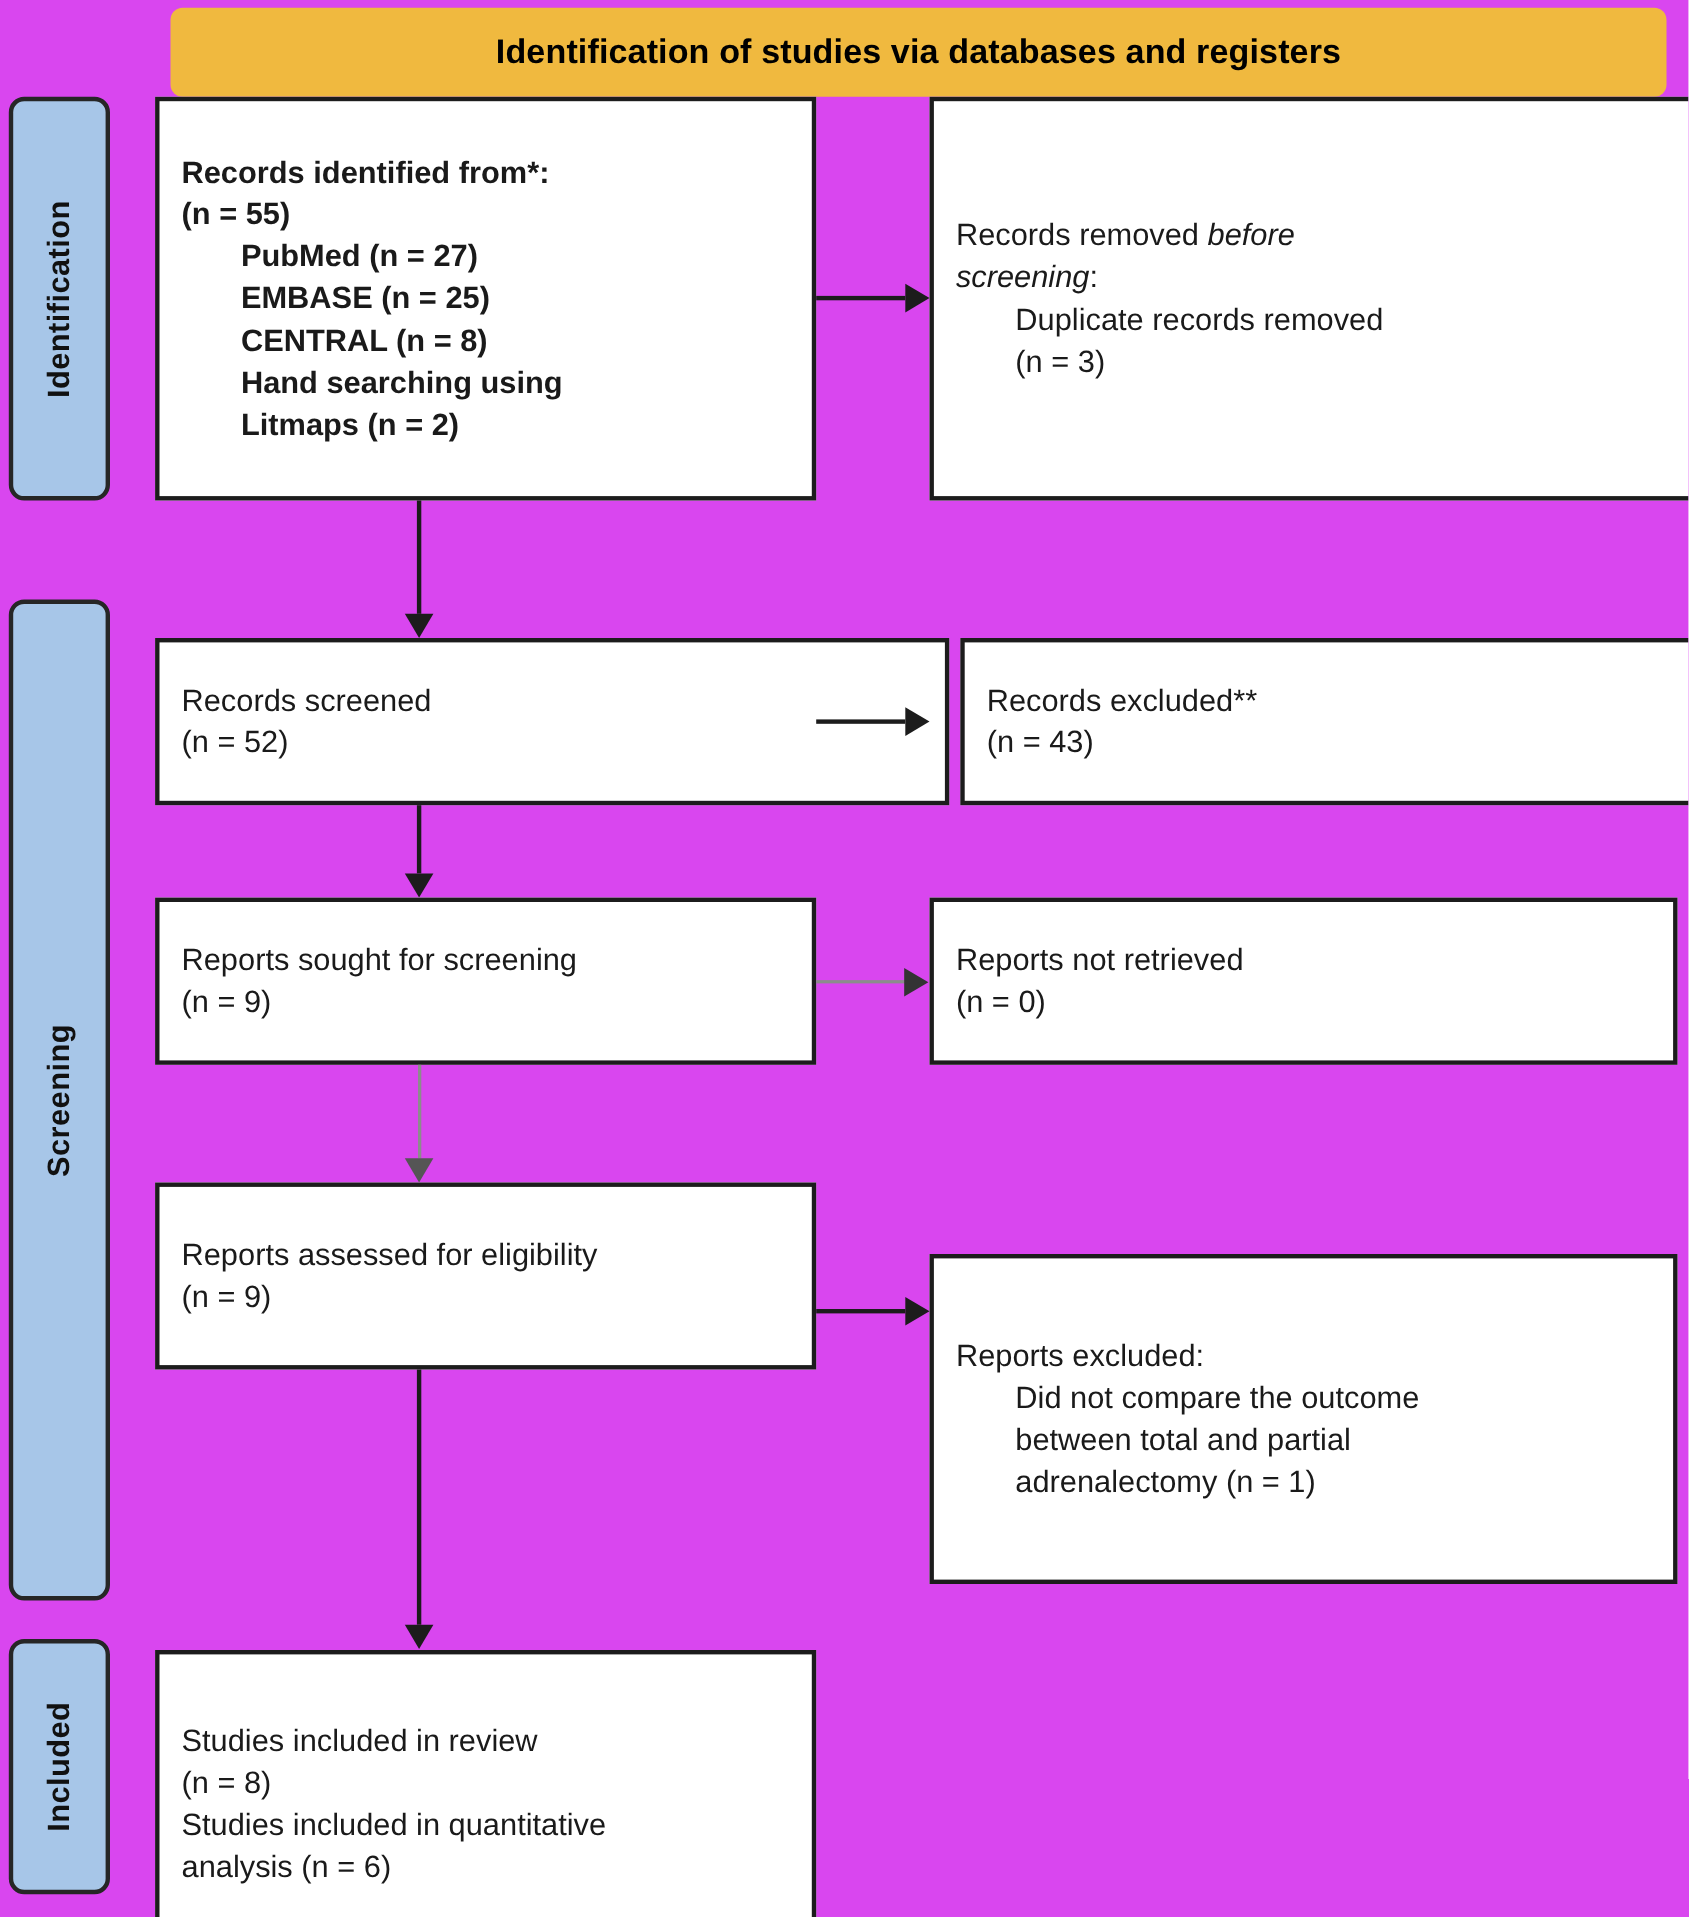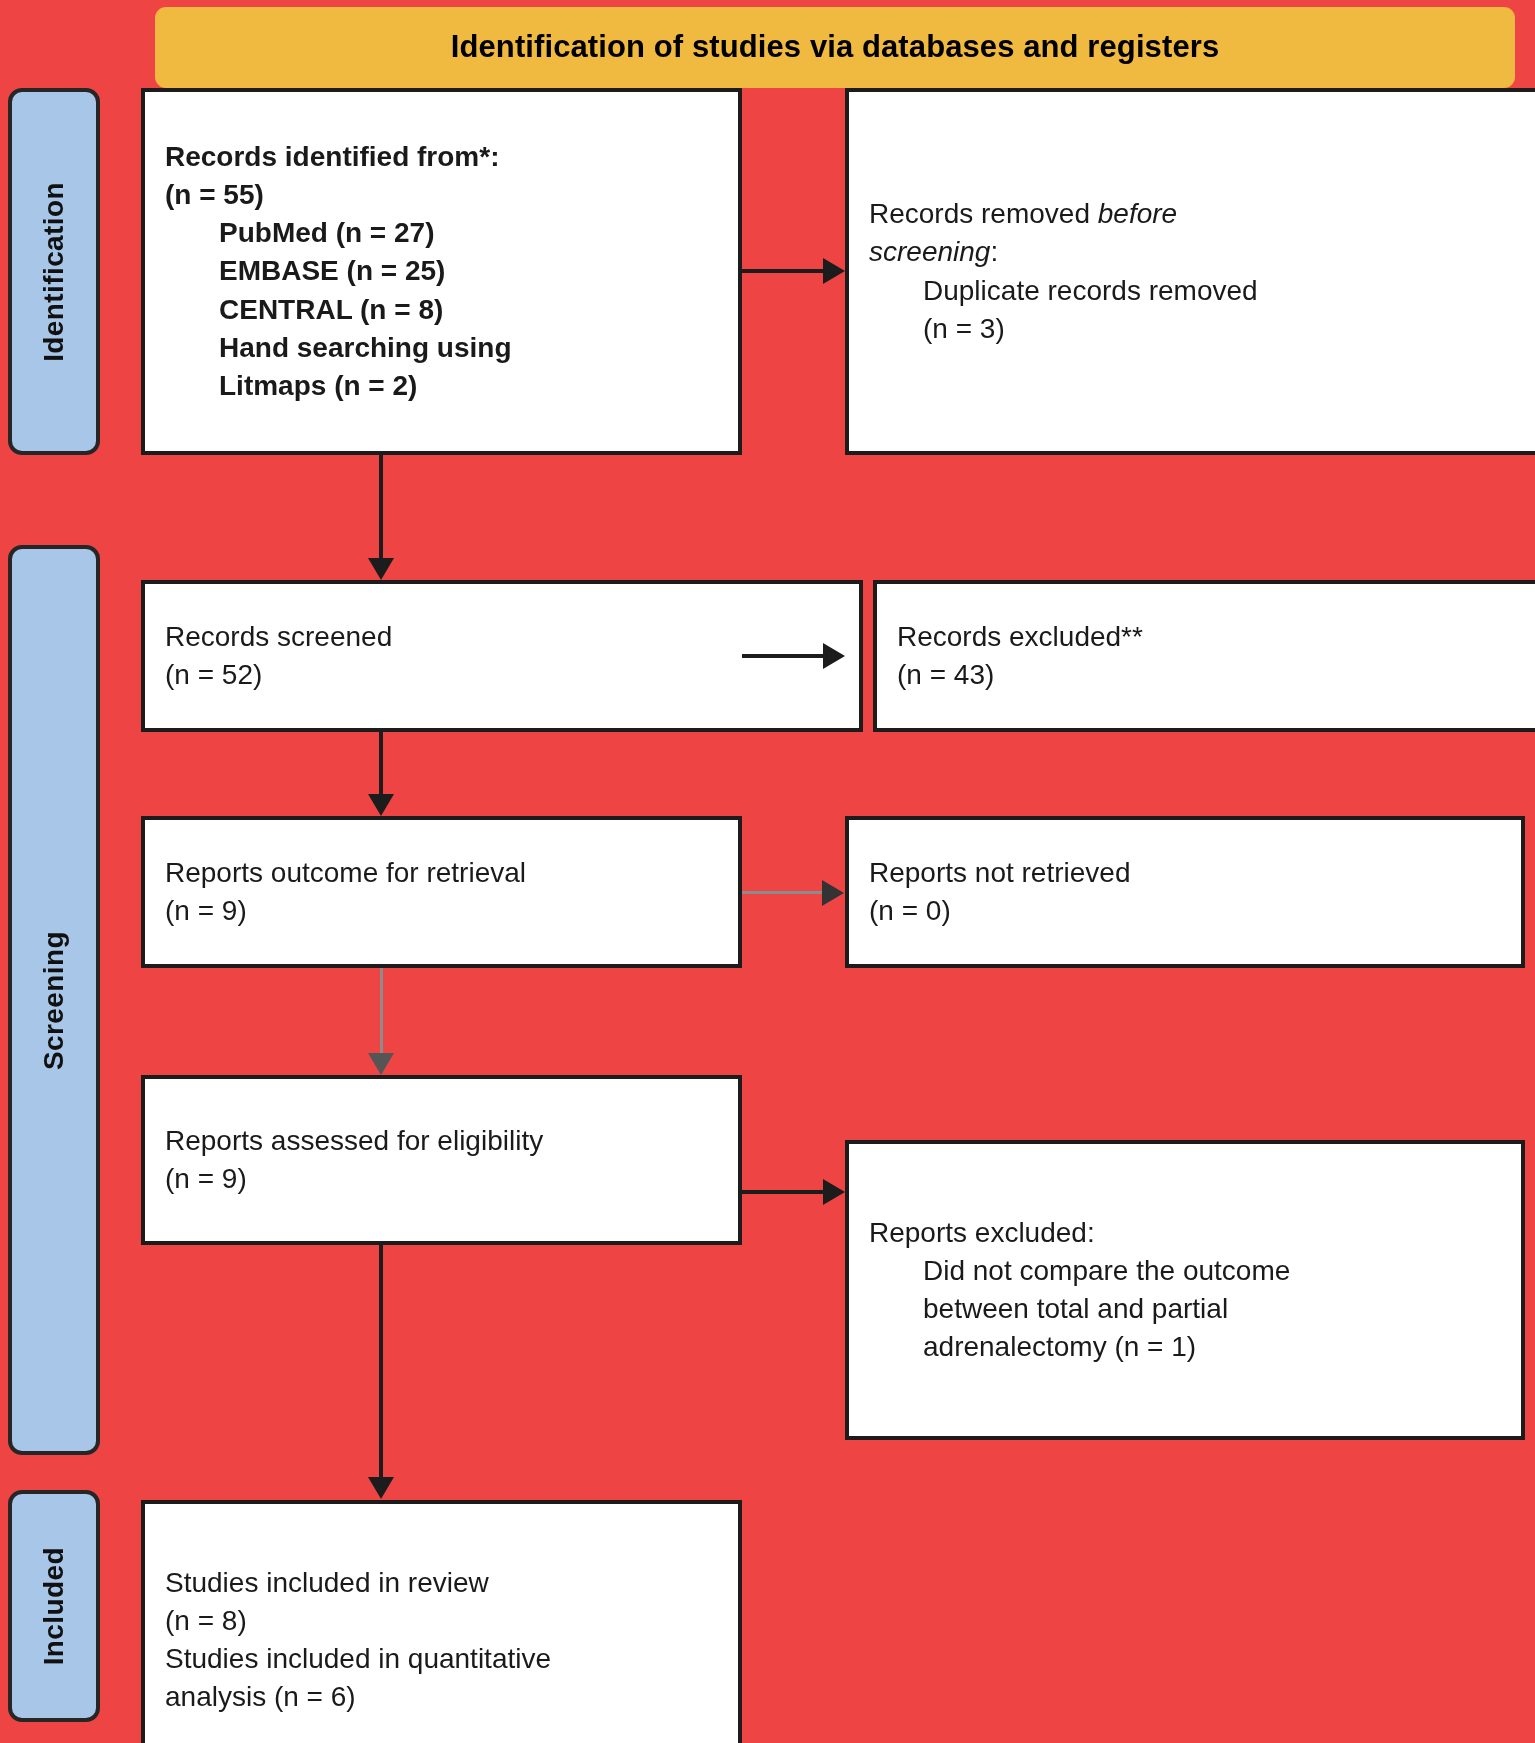--- a/index.html
+++ b/index.html
@@ -7,21 +7,21 @@
     padding: 0;
     background: #ffffff;
   }
   body {
     font-family: "Liberation Sans", sans-serif;
   }
   #canvas {
     position: relative;
     width: 1535px;
     height: 1743px;
-    background: #ef4444;
+    background: #d946ef;
     overflow: hidden;
   }
 
   
   .banner {
     position: absolute;
     left: 155px;
     top: 7px;
     width: 1360px;
     height: 81px;
@@ -203,21 +203,21 @@
   </div>
 
   <div class="hline" style="left:742px; top:654px; width:81px;"></div>
   <div class="arrow-right" style="left:823px; top:643px;"></div>
 
   <div class="vline" style="left:379px; top:732px; height:62px;"></div>
   <div class="arrow-down" style="left:368px; top:794px;"></div>
 
   <div class="box" id="box-sought">
     <div class="box-inner">
-      <div class="ln">Reports outcome for retrieval</div>
+      <div class="ln">Reports sought for screening</div>
       <div class="ln">(n = 9)</div>
     </div>
   </div>
 
   <div class="box" id="box-notretrieved">
     <div class="box-inner">
       <div class="ln">Reports not retrieved</div>
       <div class="ln">(n = 0)</div>
     </div>
   </div>

